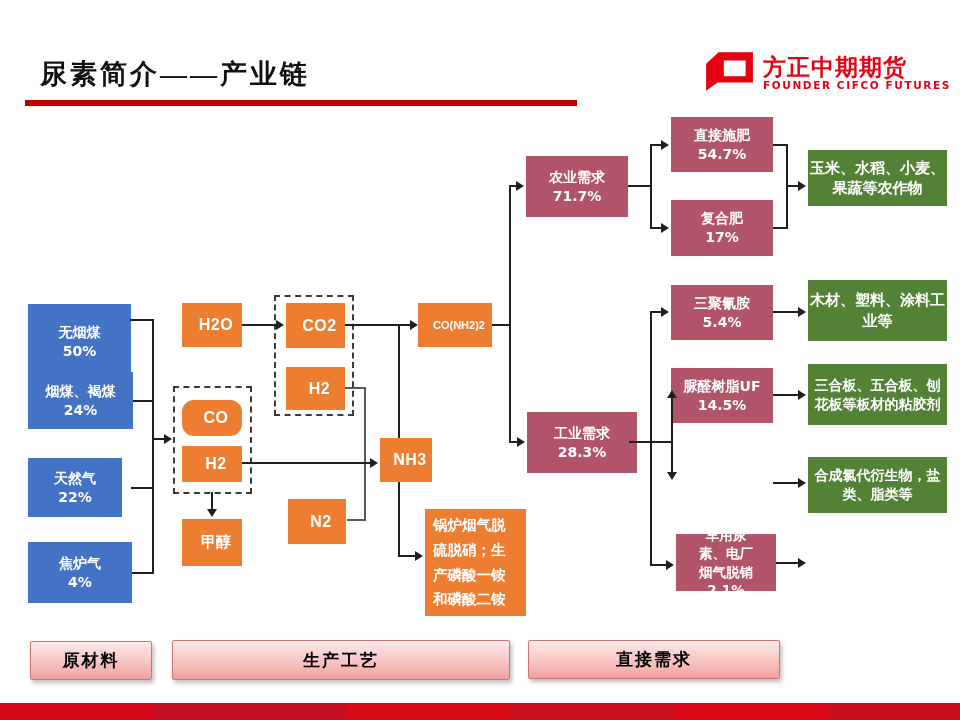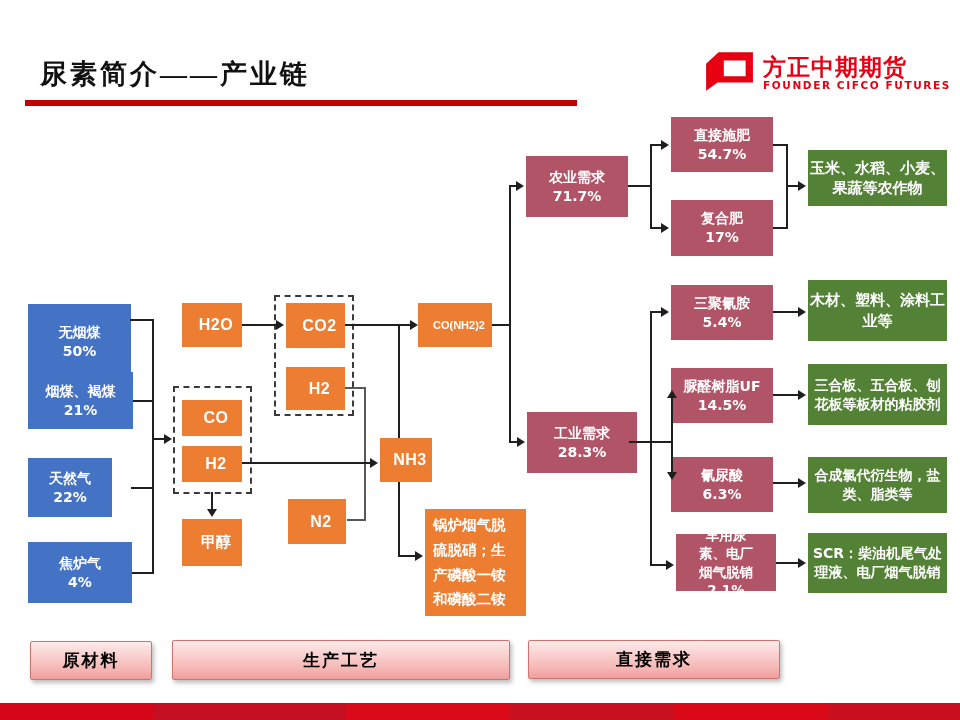--- a/index.html
+++ b/index.html
@@ -63,43 +63,43 @@
       <div id="logo-text-en">FOUNDER CIFCO FUTURES</div>
     </span>
   </div>
 
   <div class="box blue f14" style="left:28px;top:284px;width:103px;height:76px;">
     <span>无烟煤</span>
     <span>50%</span>
   </div>
   <div class="box blue f14" style="left:28px;top:352px;width:105px;height:57px;">
     <span>烟煤、褐煤</span>
-    <span>21%</span>
-  </div>
-  <div class="box blue f14" style="left:28px;top:438px;width:84px;height:59px;">
+    <span>24%</span>
+  </div>
+  <div class="box blue f14" style="left:28px;top:438px;width:94px;height:59px;">
     <span>天然气</span>
     <span>22%</span>
   </div>
   <div class="box blue f14" style="left:28px;top:522px;width:104px;height:61px;">
     <span>焦炉气</span>
     <span>4%</span>
   </div>
 
   <div class="box orange chem" style="left:182px;top:283px;width:60px;height:44px;">
     <span>H2O</span>
   </div>
   <div class="dashed" style="left:274px;top:275px;width:80px;height:121px;"></div>
   <div class="box orange chem" style="left:286px;top:283px;width:59px;height:45px;">
     <span>CO2</span>
   </div>
   <div class="box orange chem" style="left:286px;top:347px;width:59px;height:43px;">
     <span>H2</span>
   </div>
   <div class="dashed" style="left:173px;top:366px;width:79px;height:108px;"></div>
-  <div class="box orange chem" style="left:182px;top:380px;width:60px;height:36px;">
+  <div class="box orange chem" style="left:182px;top:380px;width:60px;height:36px;border-radius:12px;">
     <span>CO</span>
   </div>
   <div class="box orange chem" style="left:182px;top:426px;width:60px;height:36px;">
     <span>H2</span>
   </div>
   <div class="box orange f15" style="left:182px;top:499px;width:60px;height:47px;">
     <span>甲醇</span>
   </div>
   <div class="box orange chem" style="left:288px;top:479px;width:58px;height:45px;">
     <span>N2</span>
@@ -131,42 +131,35 @@
     <span>28.3%</span>
   </div>
   <div class="box maroon f14" style="left:671px;top:265px;width:102px;height:55px;">
     <span>三聚氰胺</span>
     <span>5.4%</span>
   </div>
   <div class="box maroon f14" style="left:671px;top:348px;width:102px;height:55px;">
     <span>脲醛树脂UF</span>
     <span>14.5%</span>
   </div>
-  <div class="box maroon f14" style="left:671px;top:437px;width:102px;height:55px;">
-    <span>氰尿酸</span>
-    <span>6.3%</span>
-  </div>
   <div class="box maroon f13" style="left:676px;top:514px;width:100px;height:57px;padding:19px;">
     <span style="display:inline"><span>车用尿素、电厂烟气脱销</span><span>2.1%</span></span>
   </div>
 
   <div class="box green f15" style="left:808px;top:130px;width:139px;height:56px;padding:2px;">
     <span>玉米、水稻、小麦、果蔬等农作物</span>
   </div>
   <div class="box green f14" style="left:808px;top:344px;width:139px;height:61px;padding:2px;">
     <span>三合板、五合板、刨花板等板材的粘胶剂</span>
   </div>
   <div class="box green f15" style="left:808px;top:260px;width:139px;height:61px;padding:2px;">
     <span>木材、塑料、涂料工业等</span>
   </div>
   <div class="box green f14" style="left:808px;top:437px;width:139px;height:56px;padding:2px;align-items:flex-end;">
     <span>合成氯代衍生物，盐类、脂类等</span>
-  </div>
-  <div class="box green f14" style="left:808px;top:513px;width:139px;height:60px;padding:2px;">
-    <span>SCR：柴油机尾气处理液、电厂烟气脱销</span>
   </div>
 
   <div class="legend" style="left:172px;top:620px;width:336px;height:38px;">
     <span>生产工艺</span>
   </div>
   <div class="legend" style="left:30px;top:621px;width:120px;height:37px;">
     <span>原材料</span>
   </div>
   <div class="legend" style="left:528px;top:620px;width:250px;height:37px;">
     <span>直接需求</span>

